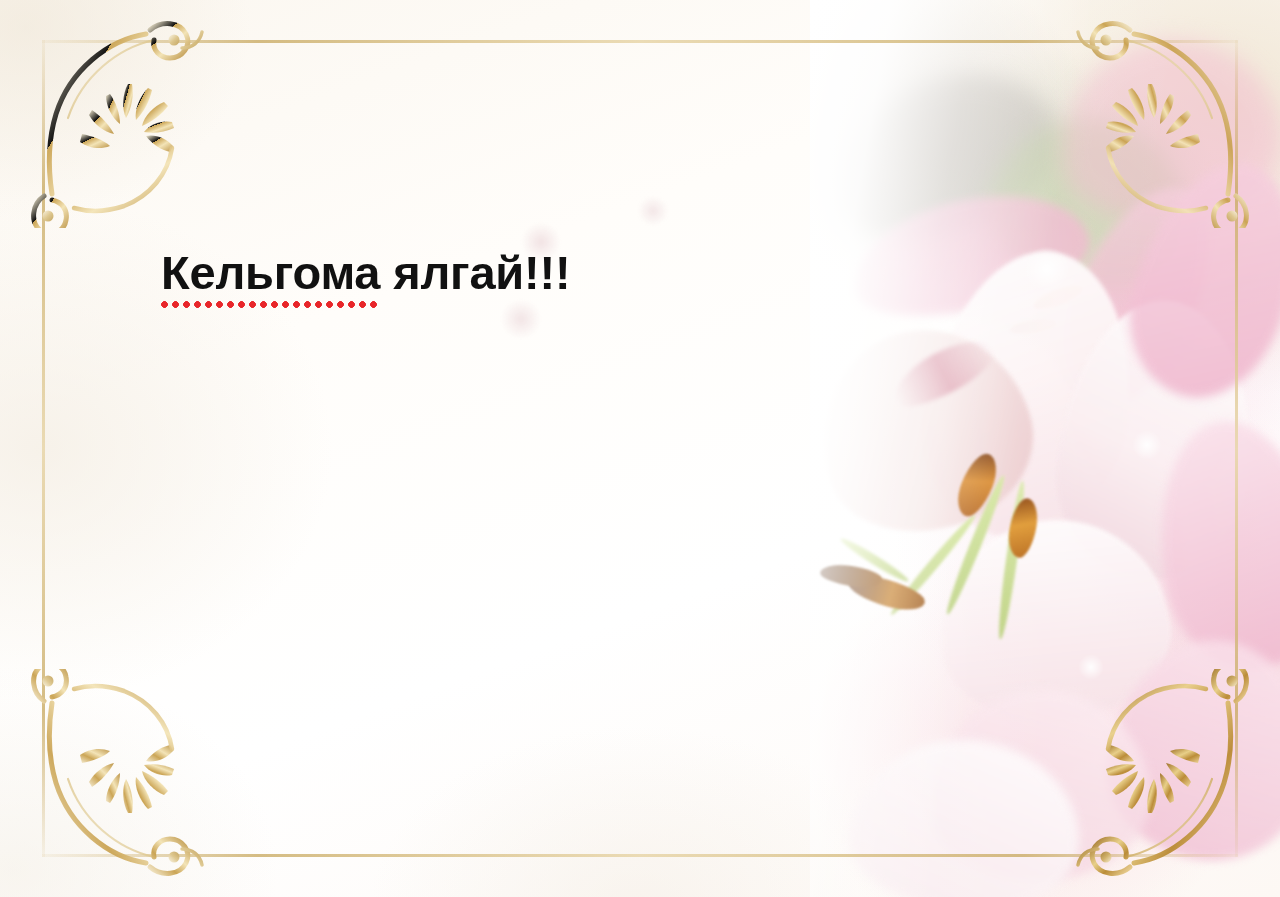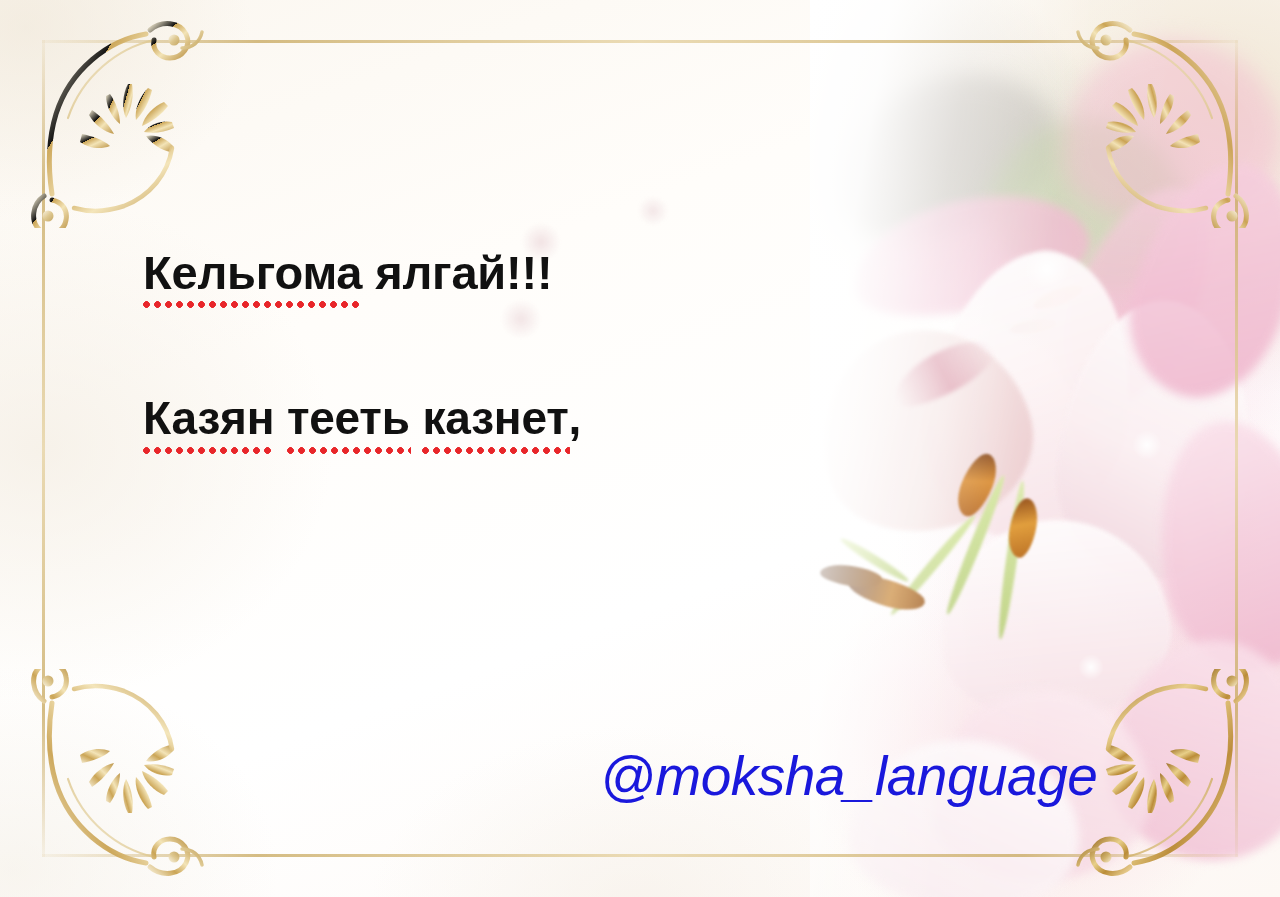--- a/index.html
+++ b/index.html
@@ -107,21 +107,21 @@
   .speckle {
     position: absolute;
     border-radius: 50%;
     filter: blur(1px);
     opacity: 0.5;
   }
 
   
   .text-block {
     position: absolute;
-    left: 143px;
+    left: 161px;
     top: 243px;
     width: 700px;
   }
   .line {
     position: relative;
     color: #111111;
     font-weight: bold;
     font-size: 46px;
     line-height: 59px;
     letter-spacing: -0.2px;
@@ -379,19 +379,17 @@
       </g>
     </svg>
   </div>
 
   <div class="text-block">
 
     <div class="line title"><span class="sp">Кельгома</span><span> ялгай!!!</span></div>
 
 
 
-    <div class="line"><span class="sp">Казян</span><span> </span><span class="sp">тееть</span><span> </span><span class="sp">казнет</span><span>,</span></div>
-
-  </div>
-
-  <div class="handle">@moksha_language</div>
+
+  </div>
+
 
 </div>
 
 </body></html>

